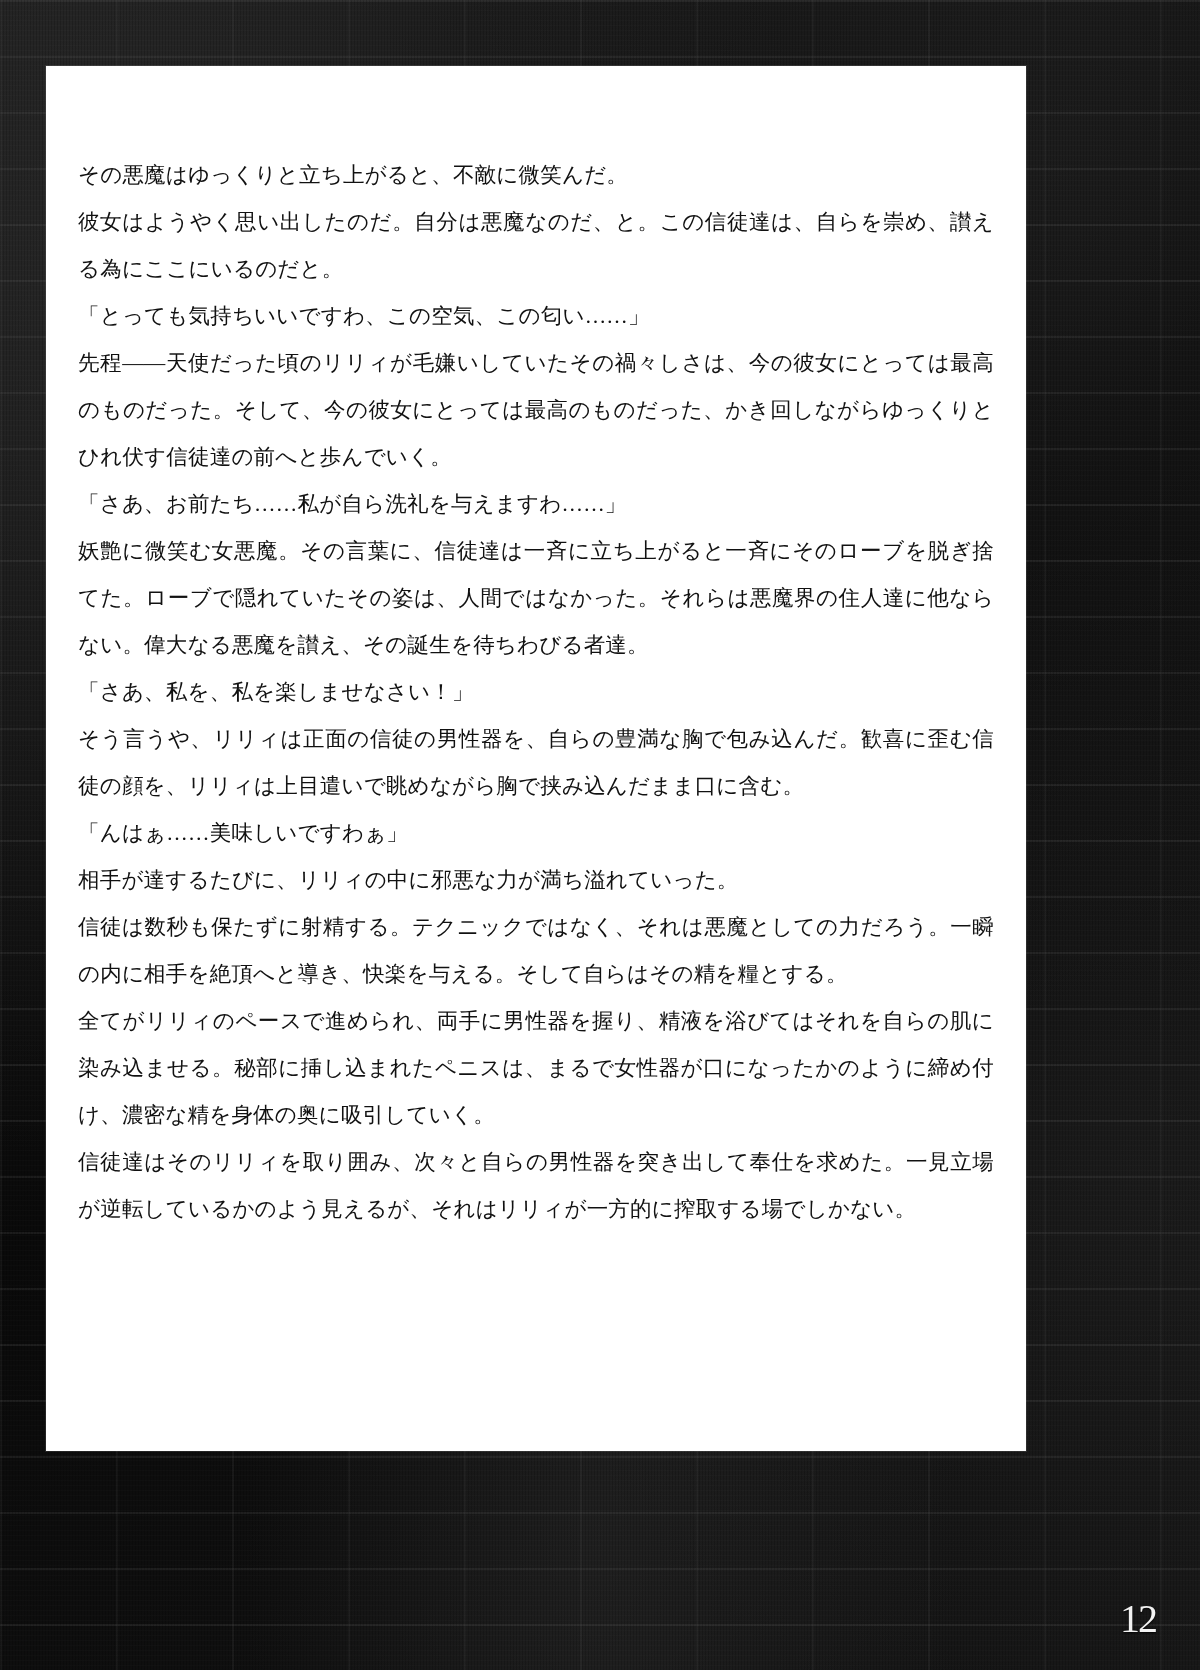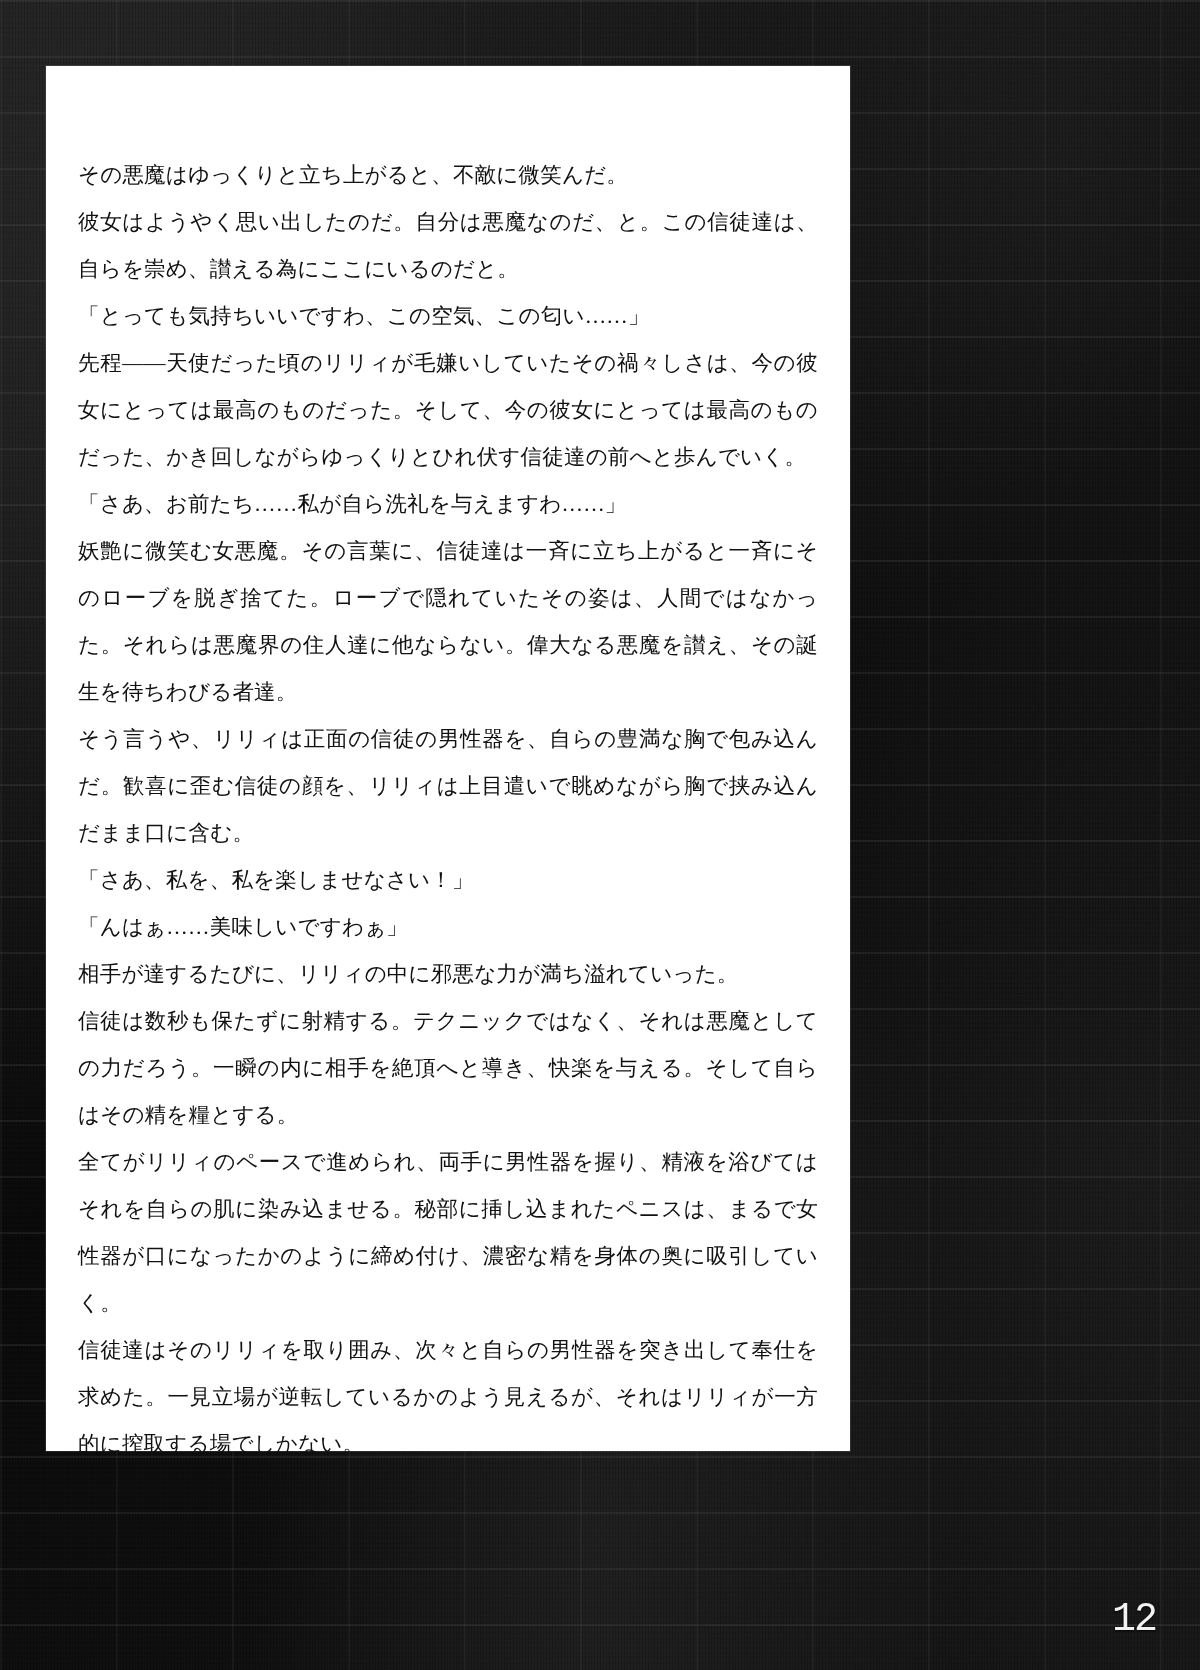--- a/index.html
+++ b/index.html
@@ -52,21 +52,21 @@
       repeating-linear-gradient(to bottom, rgba(255,255,255,0.025) 0 1px, rgba(0,0,0,0) 1px 5px),
       repeating-linear-gradient(to right, rgba(0,0,0,0.25) 0 1px, rgba(0,0,0,0) 1px 3px);
     opacity:.6;
   }
 
   
   .text-panel {
     position: absolute;
     left: 46px;
     top: 66px;
-    width: 804px;
+    width: 980px;
     height: 1385px;
     background: #ffffff;
     box-shadow: 0 0 0 1px rgba(255,255,255,0.1);
   }
 
   .body-text {
     position: absolute;
     left: 18px;
     top: 86px;
     right: 18px;
@@ -83,40 +83,40 @@
     text-indent: 0;
   }
 
   
   .page-number {
     position: absolute;
     right: 44px;
     bottom: 28px;
     color: #f2f2f2;
     font-size: 40px;
-    font-family: Liberation Mono, monospace;
+    font-family: Liberation Serif, serif;
     letter-spacing: -2px;
     text-shadow: 0 1px 2px rgba(0,0,0,0.9);
   }
 </style>
 </head>
 <body>
 
 <div class="page-bg"></div>
 
 <div class="text-panel">
   <div class="body-text">
     <p>その悪魔はゆっくりと立ち上がると、不敵に微笑んだ。</p>
     <p>彼女はようやく思い出したのだ。自分は悪魔なのだ、と。この信徒達は、自らを崇め、讃える為にここにいるのだと。</p>
     <p>「とっても気持ちいいですわ、この空気、この匂い……」</p>
     <p>先程――天使だった頃のリリィが毛嫌いしていたその禍々しさは、今の彼女にとっては最高のものだった。そして、今の彼女にとっては最高のものだった、かき回しながらゆっくりとひれ伏す信徒達の前へと歩んでいく。</p>
     <p>「さあ、お前たち……私が自ら洗礼を与えますわ……」</p>
     <p>妖艶に微笑む女悪魔。その言葉に、信徒達は一斉に立ち上がると一斉にそのローブを脱ぎ捨てた。ローブで隠れていたその姿は、人間ではなかった。それらは悪魔界の住人達に他ならない。偉大なる悪魔を讃え、その誕生を待ちわびる者達。</p>
+    <p>「さあ、私を、私を楽しませなさい！」</p>
     <p>そう言うや、リリィは正面の信徒の男性器を、自らの豊満な胸で包み込んだ。歓喜に歪む信徒の顔を、リリィは上目遣いで眺めながら胸で挟み込んだまま口に含む。</p>
-    <p>「さあ、私を、私を楽しませなさい！」</p>
     <p>「んはぁ……美味しいですわぁ」</p>
     <p>相手が達するたびに、リリィの中に邪悪な力が満ち溢れていった。</p>
     <p>信徒は数秒も保たずに射精する。テクニックではなく、それは悪魔としての力だろう。一瞬の内に相手を絶頂へと導き、快楽を与える。そして自らはその精を糧とする。</p>
     <p>全てがリリィのペースで進められ、両手に男性器を握り、精液を浴びてはそれを自らの肌に染み込ませる。秘部に挿し込まれたペニスは、まるで女性器が口になったかのように締め付け、濃密な精を身体の奥に吸引していく。</p>
     <p>信徒達はそのリリィを取り囲み、次々と自らの男性器を突き出して奉仕を求めた。一見立場が逆転しているかのよう見えるが、それはリリィが一方的に搾取する場でしかない。</p>
   </div>
 </div>
 
 <div class="page-number">12</div>
 

